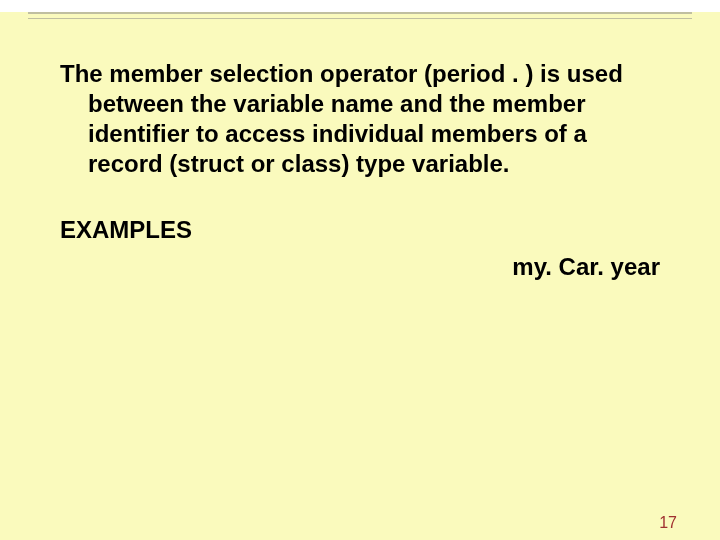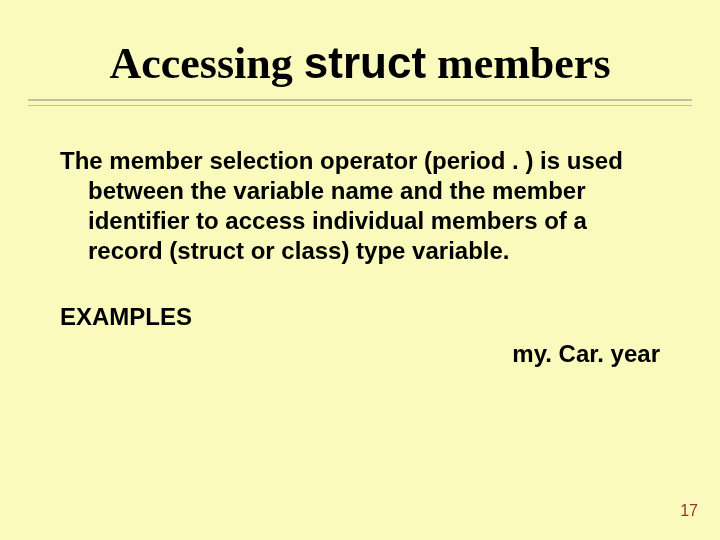--- a/index.html
+++ b/index.html
@@ -53,36 +53,31 @@
   }
   .example-line {
     padding-left: 150px;
     margin: 0;
     line-height: 1.3;
     text-align: right;
   }
   .page-number {
     position: absolute;
     bottom: 20px;
-    right: 22px;
+    right: 43px;
     font-size: 16px;
     font-weight: normal;
     color: #a03030;
   }
 </style>
 </head>
 <body>
 
 <div class="slide">
 
-  <div class="title-wrap">
-    <div class="title">
-      <span>Accessing </span><span class="struct">struct</span><span> members</span>
-    </div>
-  </div>
   <div class="underline"></div>
 
   <div class="body">
     <p class="para">The member selection operator (period . ) is used between the variable name and the member identifier to access individual members of a record (struct or class) type variable.</p>
 
     <p class="examples-label">EXAMPLES</p>
     <p class="example-line">my. Car. year</p>
   </div>
 
   <div class="page-number">17</div>

